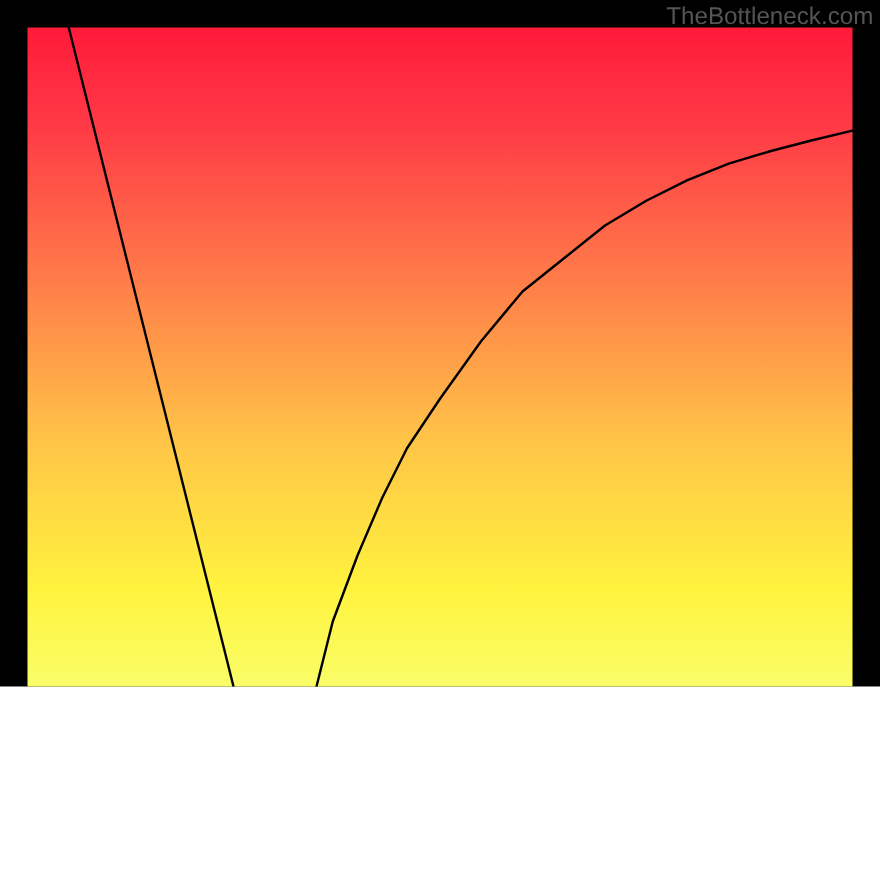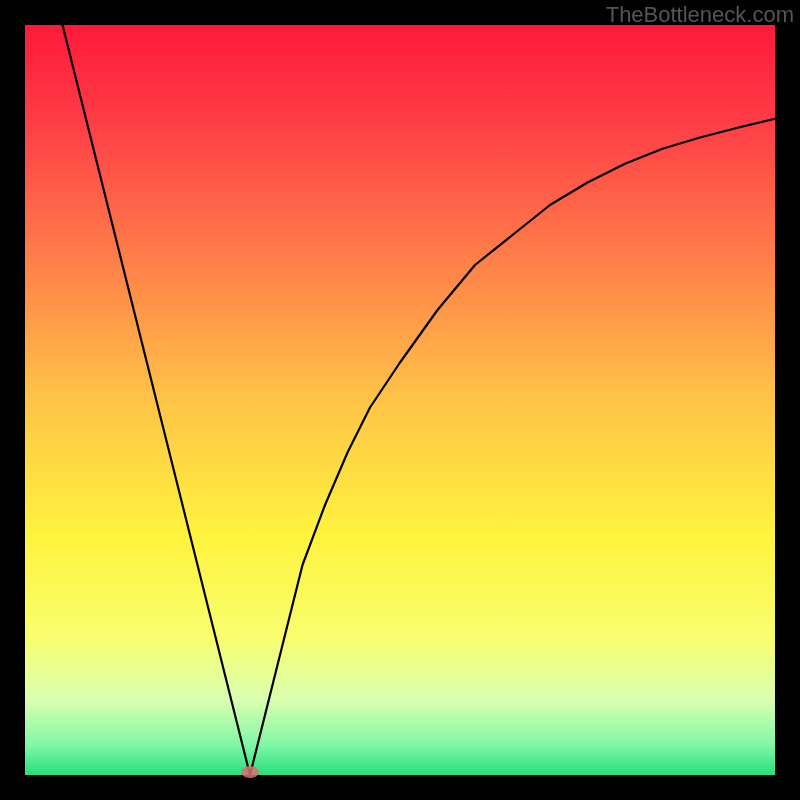--- a/index.html
+++ b/index.html
@@ -3,21 +3,21 @@
 <meta charset="utf-8">
 <style>
   body {
     margin: 0;
     padding: 0;
     background: #fff;
     font-family: Arial, Helvetica, sans-serif;
   }
   .chart-wrap {
     width: 800px;
-    height: 800px;
+    height: 624px;
     position: relative;
   }
   .watermark {
     position: absolute;
     top: 2px;
     right: 6px;
     font-size: 22px;
     color: #555;
     font-weight: 500;
   }

